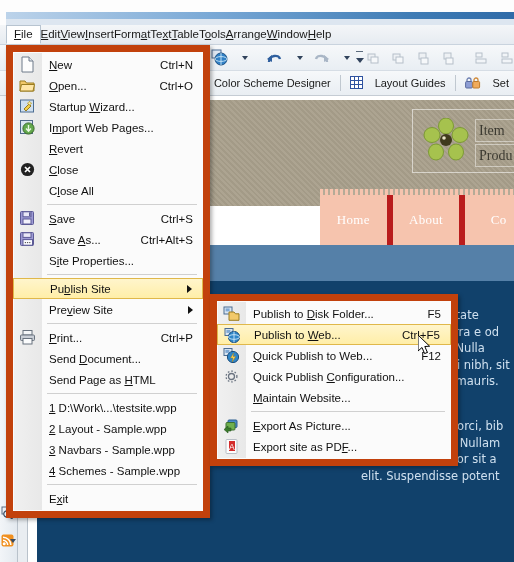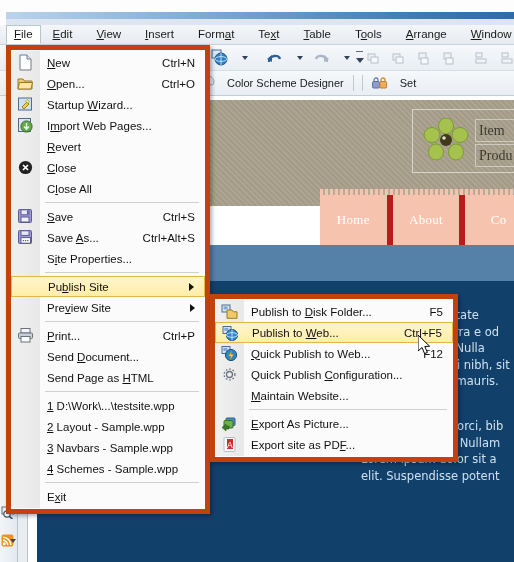--- a/index.html
+++ b/index.html
@@ -26,21 +26,21 @@
   
   .menubar {
     position: absolute; left: 0; top: 25px; width: 514px; height: 20px;
     background: linear-gradient(to bottom, #f4f6f8 0%, #e6ebf1 100%);
     border-bottom: 1px solid #c9d3de;
     display: flex; align-items: center;
     padding-left: 6px;
   }
   .menubar-item {
     font-size: 11.5px; color: #1a1a1a;
-    padding: 2px 12px; line-height: 15px; white-space: nowrap;
+    padding: 2px 0; line-height: 15px; white-space: nowrap;
     cursor: default;
   }
   .menubar-item.active {
     background: #ffffff;
     border: 1px solid #b8c4d0;
     border-bottom-color: #ffffff;
     padding: 1px 7px;
     position: relative; z-index: 40;
   }
   .menubar-item u { text-decoration: underline; }
@@ -183,21 +183,21 @@
   }
   .scroll-strip {
     position: absolute; left: 18px; top: 500px; width: 10px; height: 62px;
     background: #e9edf1; border-right: 1px solid #b9c2cb; z-index: 6;
   }
 
   
   .menu {
     position: absolute;
     background: #fbfbfb;
-    border: 5px solid #c2410c;
+    border: 7px solid #c2410c;
     box-shadow: 2px 2px 4px rgba(0,0,0,0.32);
     z-index: 60;
     padding: 2px 0;
   }
   .menu-gutter {
     position: absolute; left: 1px; top: 1px; bottom: 1px; width: 28px;
     background: linear-gradient(to right, #f0f0f0, #e8e8e8);
   }
   .mi {
     position: relative; display: flex; align-items: center;
@@ -337,20 +337,32 @@
       <span>
         <svg width="14" height="14" viewBox="0 0 14 14">
           <path d="M7 1a6 6 0 100 12c1 0 1.2-1 .6-1.6-.6-.7 0-1.4.9-1.4H10a3 3 0 003-3c0-3.3-2.7-6-6-6z" fill="#e8eaf0" stroke="#9aa3b0"></path>
           <circle cx="4.3" cy="5" r="1.1" fill="#d0332f"></circle>
           <circle cx="7" cy="3.4" r="1.1" fill="#d0332f"></circle>
         </svg>
       </span>
       <span>Color Scheme Designer</span>
     </span>
     <span class="tb-sep"></span>
+    <span class="tb-btn">
+      <span>
+        <svg width="13" height="13" viewBox="0 0 13 13">
+          <rect x="0.5" y="0.5" width="12" height="12" fill="#ffffff" stroke="#2e52a0"></rect>
+          <line x1="4.5" y1="0.5" x2="4.5" y2="12.5" stroke="#2e52a0"></line>
+          <line x1="8.5" y1="0.5" x2="8.5" y2="12.5" stroke="#2e52a0"></line>
+          <line x1="0.5" y1="4.5" x2="12.5" y2="4.5" stroke="#2e52a0"></line>
+          <line x1="0.5" y1="8.5" x2="12.5" y2="8.5" stroke="#2e52a0"></line>
+        </svg>
+      </span>
+      <span>Layout Guides</span>
+    </span>
     <span class="tb-sep"></span>
     <span class="tb-btn">
       <span>
         <svg width="16" height="13" viewBox="0 0 16 13">
           <path d="M2 5.5V4a2 2 0 014 0v1.5" fill="none" stroke="#6d7fb0" stroke-width="1.3"></path>
           <rect x="0.6" y="5.5" width="6.8" height="6.5" rx="1" fill="#8e9ed4" stroke="#5b6c9e"></rect>
           <path d="M9 5.5V4a2 2 0 014 0v1.5" fill="none" stroke="#d08a3a" stroke-width="1.3"></path>
           <rect x="7.8" y="5.5" width="6.8" height="6.5" rx="1" fill="#f0ab5c" stroke="#c07c2c"></rect>
         </svg>
       </span>

